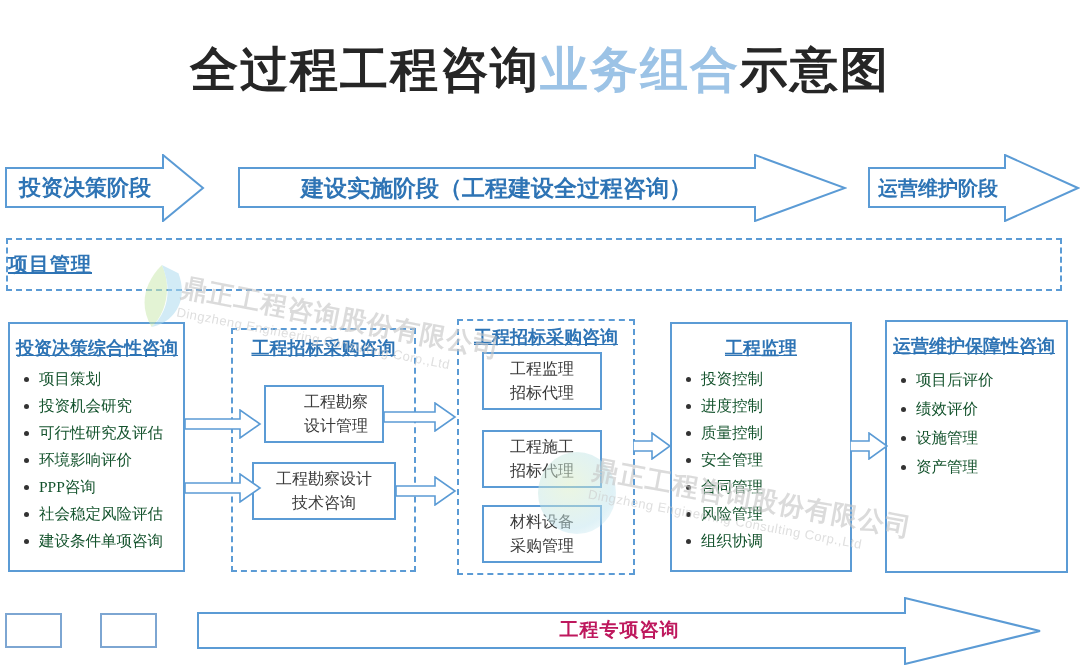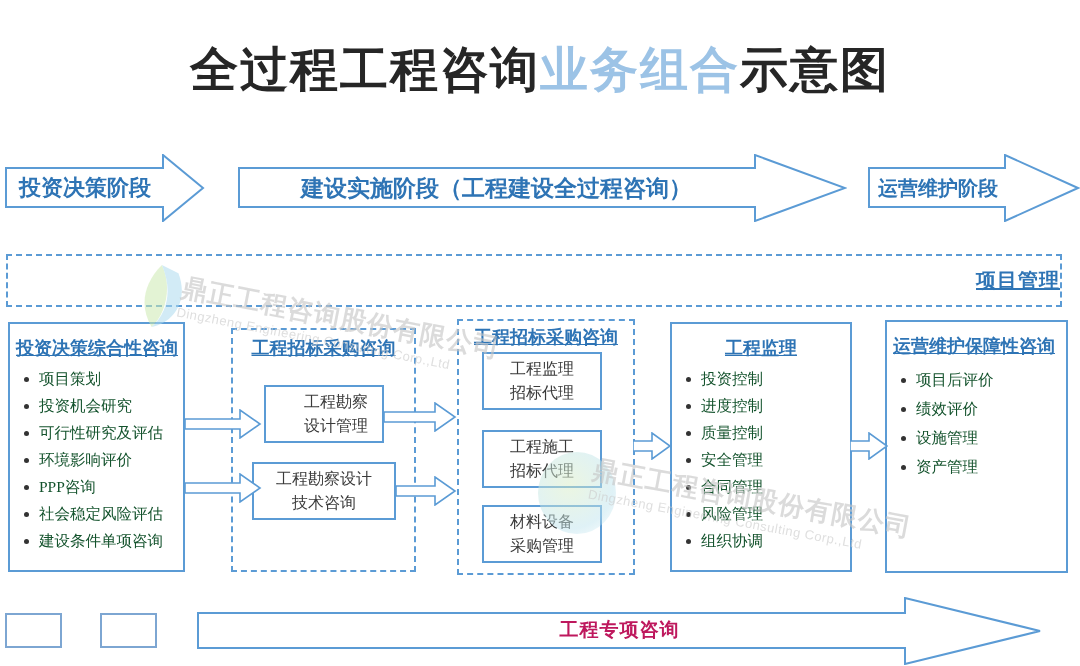--- a/index.html
+++ b/index.html
@@ -17,22 +17,22 @@
   
   .banner{ position:absolute; top:154px; height:68px; }
   .banner svg{ position:absolute; left:0; top:0; }
   .banner .lbl{
     position:absolute; top:0; height:68px; display:flex; align-items:center; justify-content:center;
     color:#2E74B5; font-weight:bold;
   }
 
   
   .pm-box{
-    position:absolute; left:6px; top:254px; width:1056px; height:53px;
-    border:2px dashed #5B9BD5; display:flex; align-items:center; justify-content:flex-end;
+    position:absolute; left:6px; top:238px; width:1056px; height:53px;
+    border:2px dashed #5B9BD5; display:flex; align-items:center; justify-content:flex-start;
   }
   .pm-box span{ color:#2E74B5; font-weight:bold; font-size:20px; text-decoration:underline; letter-spacing:1px; }
 
   
   .col{ position:absolute; border:2px solid #5B9BD5; background:transparent; }
   .col.dashed{ border:2px dashed #5B9BD5; }
   .col .col-title{
     color:#2E74B5; font-weight:bold; font-size:18px; text-decoration:underline;
     margin-top:12px; white-space:nowrap;
   }

